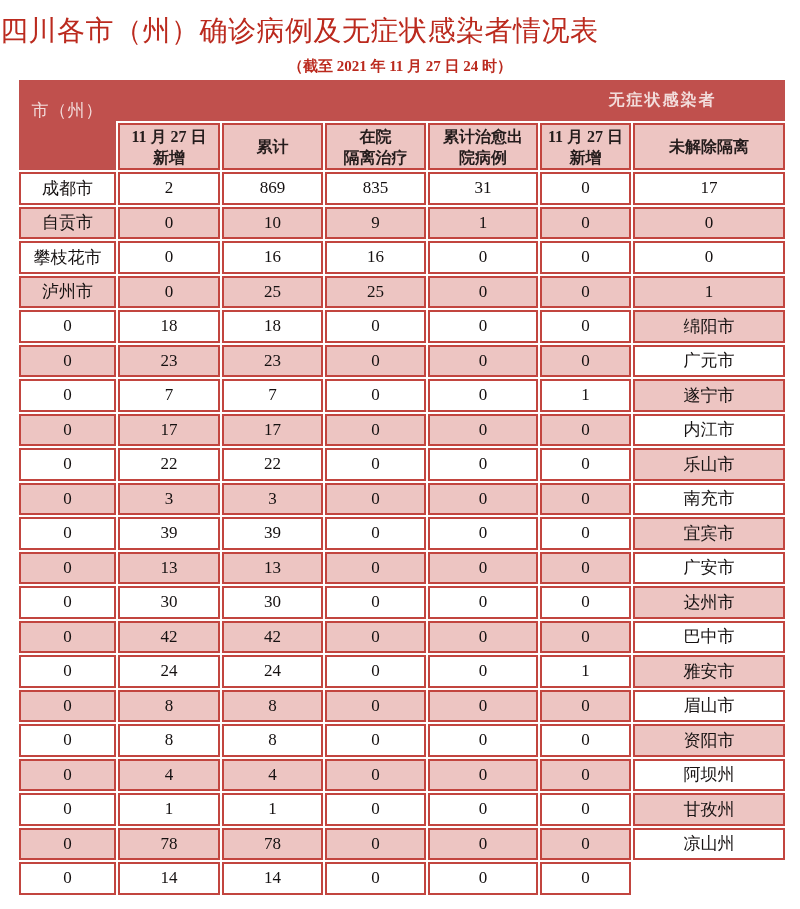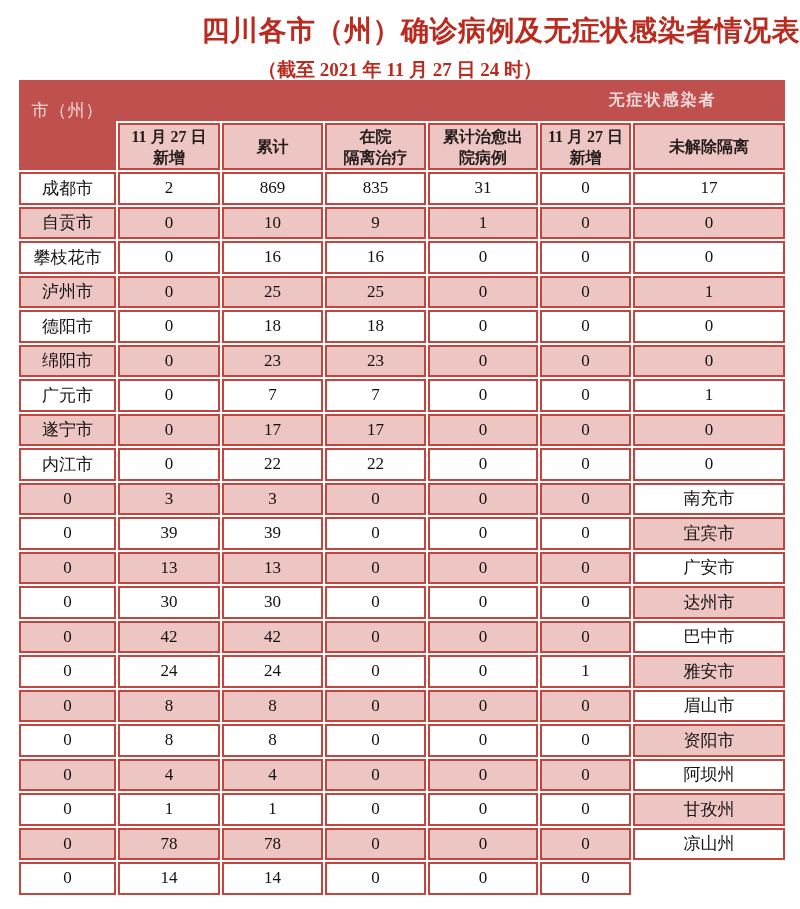--- a/index.html
+++ b/index.html
@@ -10,25 +10,25 @@
     --pink:#edc5c2;
     --head2-text:#241c1c;
     --data-text:#151111;
   }
   html,body{margin:0;padding:0;}
   body{
     width:800px;height:909px;background:#ffffff;overflow:hidden;position:relative;
     font-family:"Liberation Serif","DejaVu Serif",serif;
   }
   .title{
-    margin:12px 0 0;text-align:right;font-size:28px;font-weight:bold;
+    margin:12px 0 0;text-align:left;font-size:28px;font-weight:normal;
     color:var(--title-red);letter-spacing:0.5px;
   }
   .subtitle{
-    margin-top:7px;text-align:center;font-size:19px;font-weight:bold;
+    margin-top:7px;text-align:center;font-size:15px;font-weight:bold;
     color:var(--title-red);
   }
   .grid{
     position:absolute;left:19px;top:80px;
     display:grid;
     grid-template-columns:97px 102px 101px 101px 110px 91px 152px;
     grid-template-rows:41px 47px;
     grid-auto-rows:32.5px;
     gap:2px;
     background:#ffffff;
@@ -99,21 +99,20 @@
       <div class="cell value">0</div>
       <div class="cell value">0</div>
       <div class="cell value">0</div>
       <div class="cell region alt">泸州市</div>
       <div class="cell value alt">0</div>
       <div class="cell value alt">25</div>
       <div class="cell value alt">25</div>
       <div class="cell value alt">0</div>
       <div class="cell value alt">0</div>
       <div class="cell value alt">1</div>
-      <div class="cell region">德阳市</div>
       <div class="cell value">0</div>
       <div class="cell value">18</div>
       <div class="cell value">18</div>
       <div class="cell value">0</div>
       <div class="cell value">0</div>
       <div class="cell value">0</div>
       <div class="cell region alt">绵阳市</div>
       <div class="cell value alt">0</div>
       <div class="cell value alt">23</div>
       <div class="cell value alt">23</div>
@@ -134,20 +133,21 @@
       <div class="cell value alt">0</div>
       <div class="cell value alt">0</div>
       <div class="cell value alt">0</div>
       <div class="cell region">内江市</div>
       <div class="cell value">0</div>
       <div class="cell value">22</div>
       <div class="cell value">22</div>
       <div class="cell value">0</div>
       <div class="cell value">0</div>
       <div class="cell value">0</div>
+      <div class="cell region alt">乐山市</div>
       <div class="cell value alt">0</div>
       <div class="cell value alt">3</div>
       <div class="cell value alt">3</div>
       <div class="cell value alt">0</div>
       <div class="cell value alt">0</div>
       <div class="cell value alt">0</div>
       <div class="cell region">南充市</div>
       <div class="cell value">0</div>
       <div class="cell value">39</div>
       <div class="cell value">39</div>

